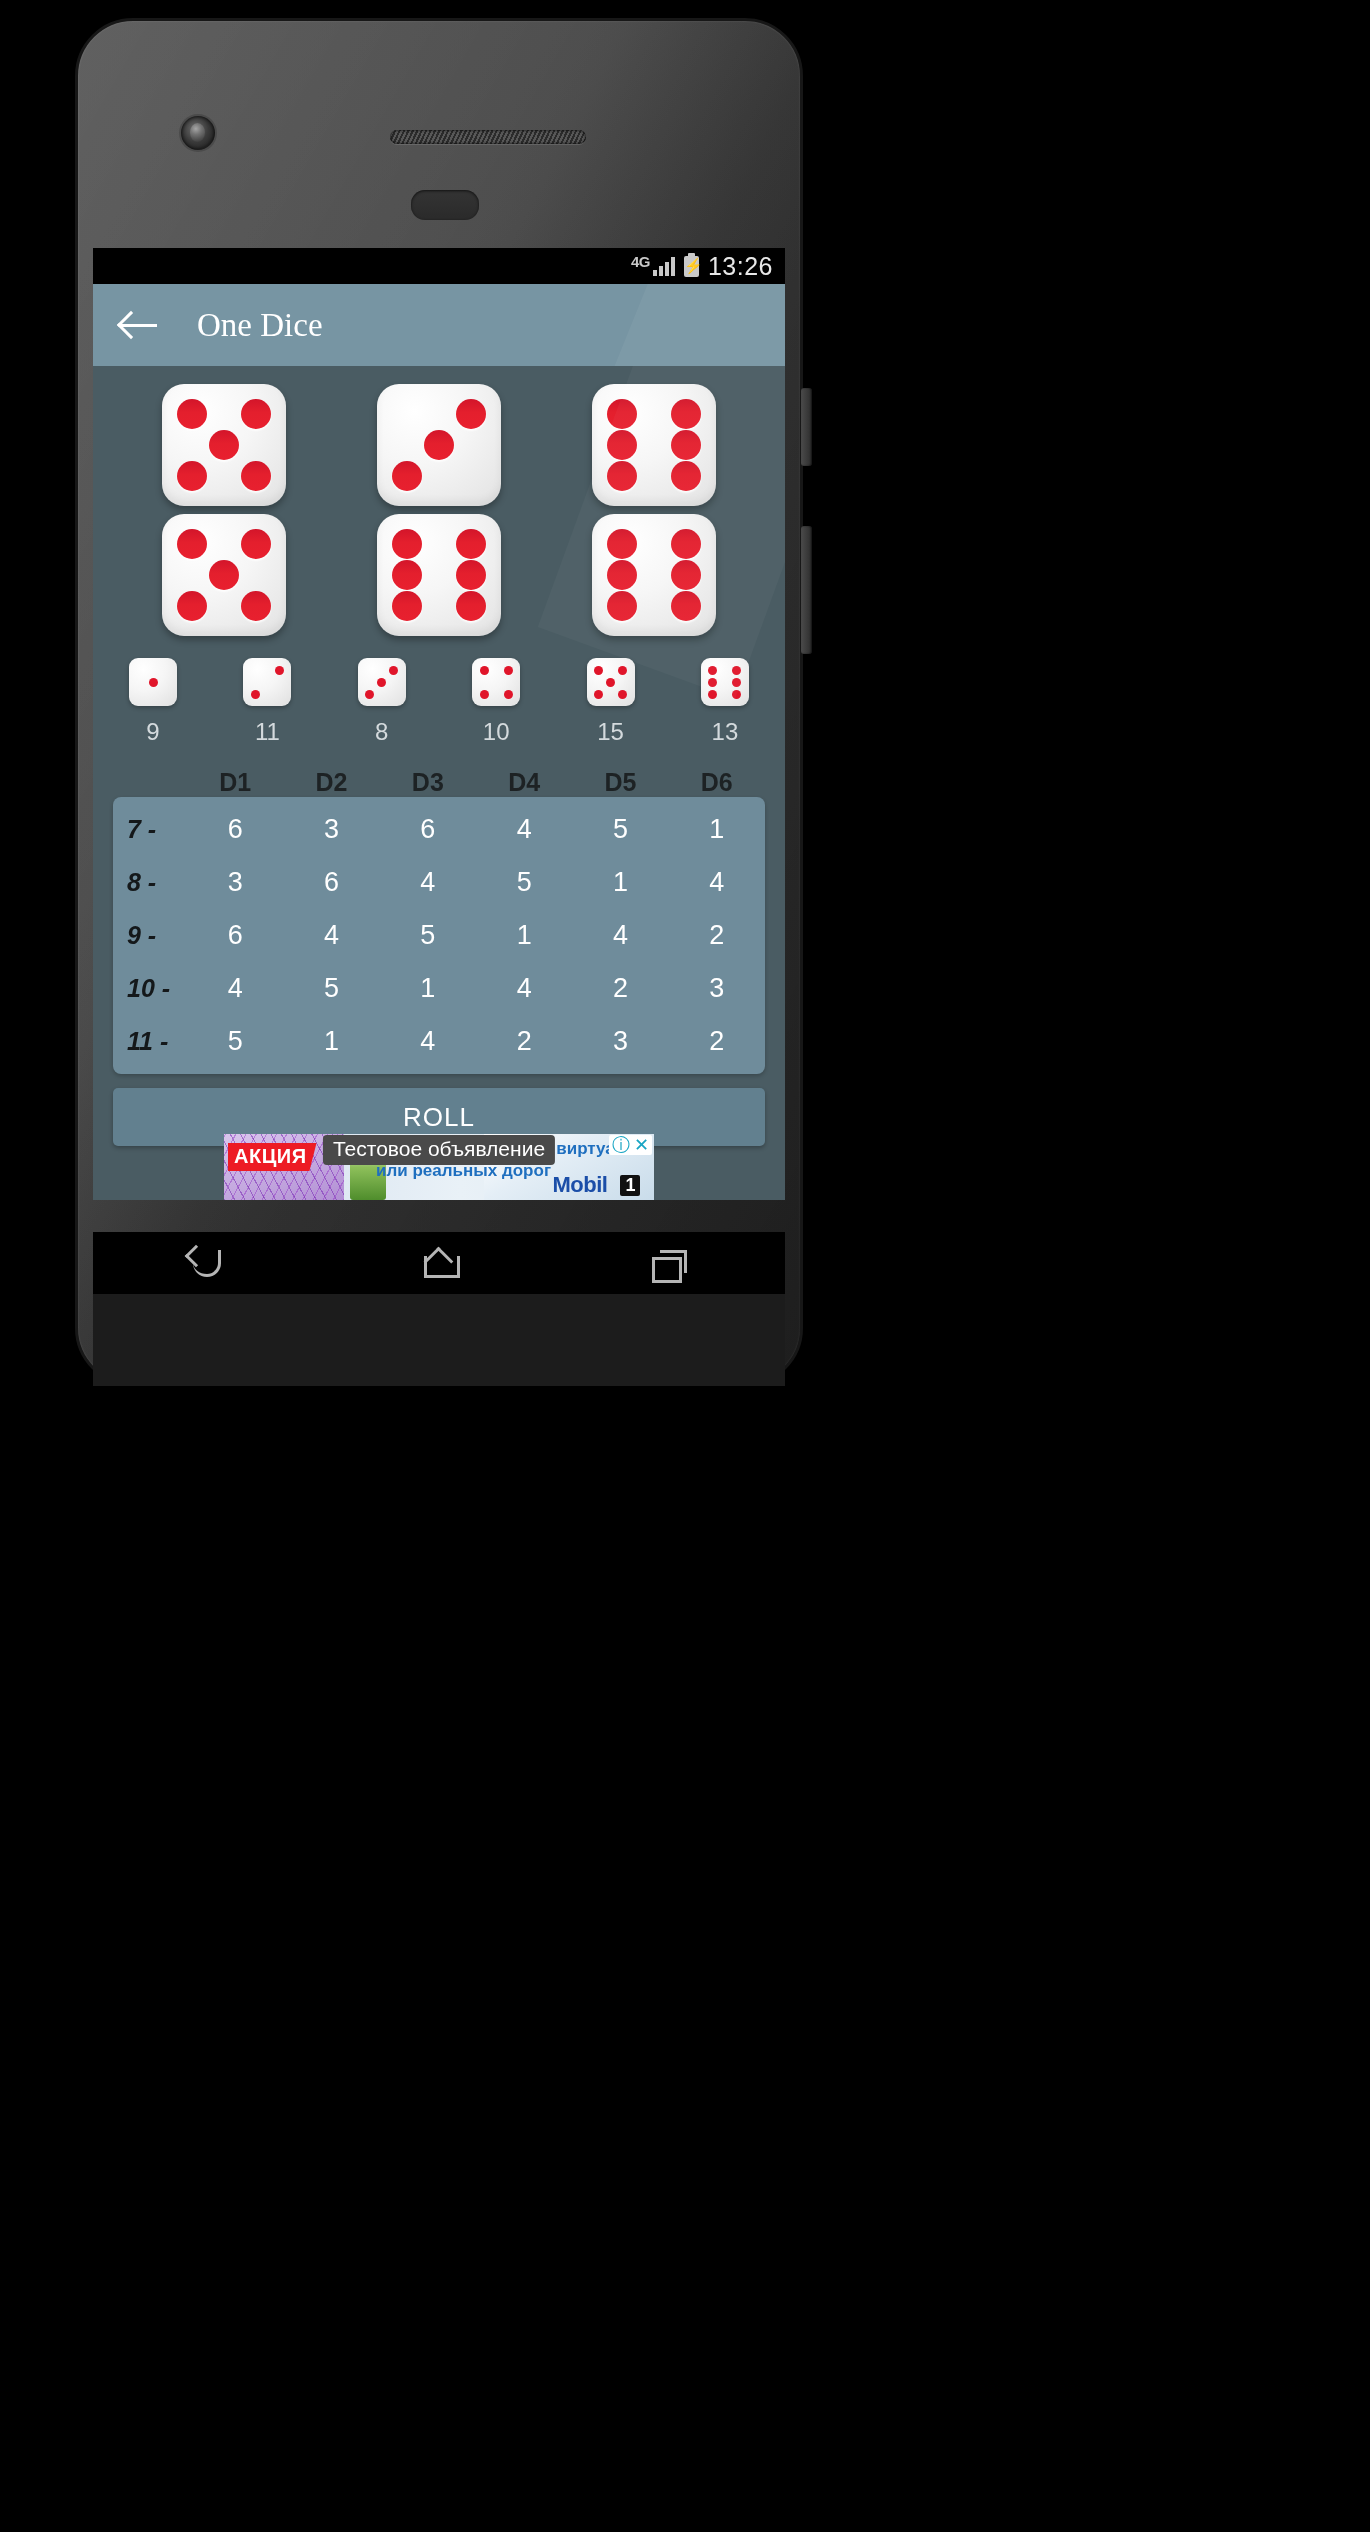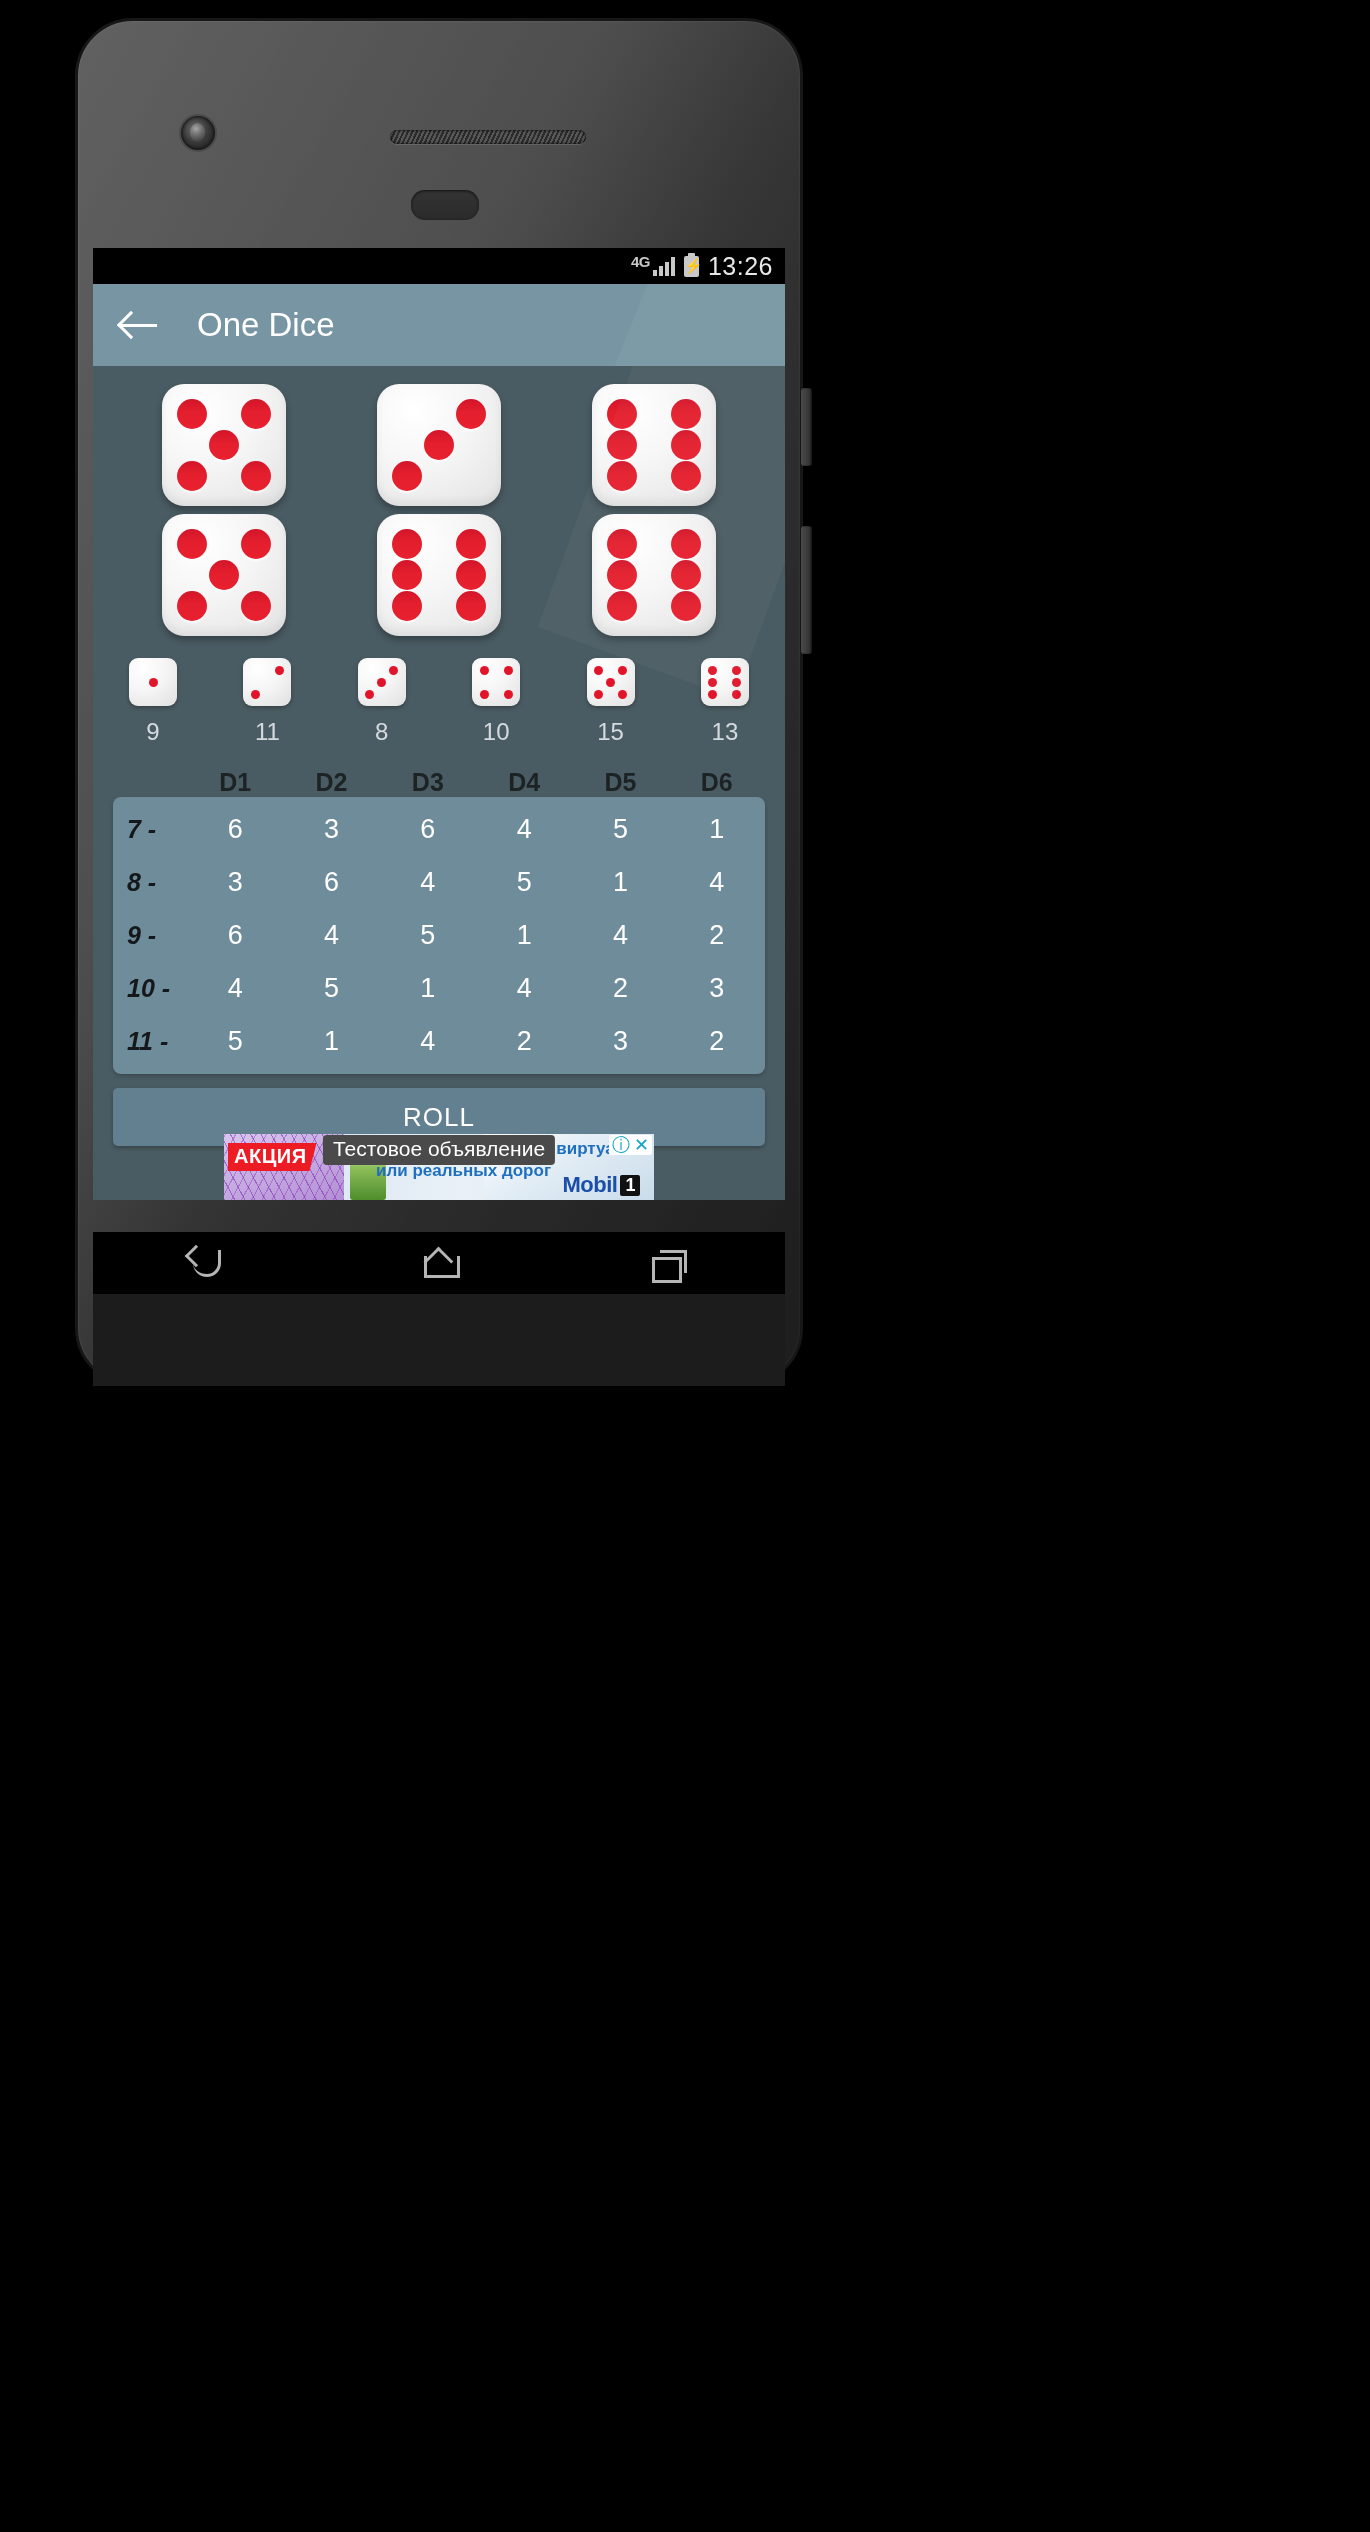--- a/index.html
+++ b/index.html
@@ -106,21 +106,21 @@
     background:rgba(255,255,255,.05); transform:rotate(22deg);
   }
   .back-arrow { width:40px; height:34px; position:relative; flex:0 0 auto; }
   .back-arrow::before{
     content:""; position:absolute; left:2px; top:16px; width:36px; height:3px; background:#fff;
   }
   .back-arrow::after{
     content:""; position:absolute; left:2px; top:7px; width:17px; height:17px;
     border-left:3px solid #fff; border-bottom:3px solid #fff; transform:rotate(45deg);
   }
-  .apptitle { color:#fff; font-size:33px; margin-left:38px; font-weight:normal; }
+  .apptitle { color:#fff; font-size:33px; margin-left:38px; font-weight:normal;font-family:Liberation Serif, serif; }
 
   
   .content { position:relative; height:calc(100% - 36px - 82px); background:#4a5c63; overflow:hidden; }
   .content::after{
     content:""; position:absolute; right:-30px; top:-120px; width:210px; height:430px;
     background:rgba(255,255,255,.035); transform:rotate(20deg); pointer-events:none;
   }
 
   
   .big-grid {
@@ -221,21 +221,21 @@
   .ad-line1{
     position:absolute; right:18px; top:5px; color:#1f6fbf; font-size:17px;
     font-weight:bold; white-space:nowrap;
   }
   .ad-line2{
     position:absolute; left:152px; top:27px; color:#1f6fbf; font-size:17px;
     font-weight:bold; white-space:nowrap;
   }
   .ad-mobil{
     position:absolute; right:14px; bottom:2px; color:#1b4ea8; font-size:22px;
-    font-weight:bold; letter-spacing:-.5px; display:flex; align-items:center; gap:3px;
+    font-weight:bold; letter-spacing:-.5px; display:flex; align-items:center; gap:13px;
   }
   .ad-mobil .one{
     background:#111; color:#fff; font-size:18px; padding:0 5px; border-radius:2px;
   }
   .ad-overlay{
     position:absolute; left:50%; transform:translateX(-50%); top:1px;
     background:#4a4a4a; color:#fff; font-size:21px; padding:2px 10px 4px 10px;
     border-radius:4px; white-space:nowrap;
   }
   .ad-ctrls{

